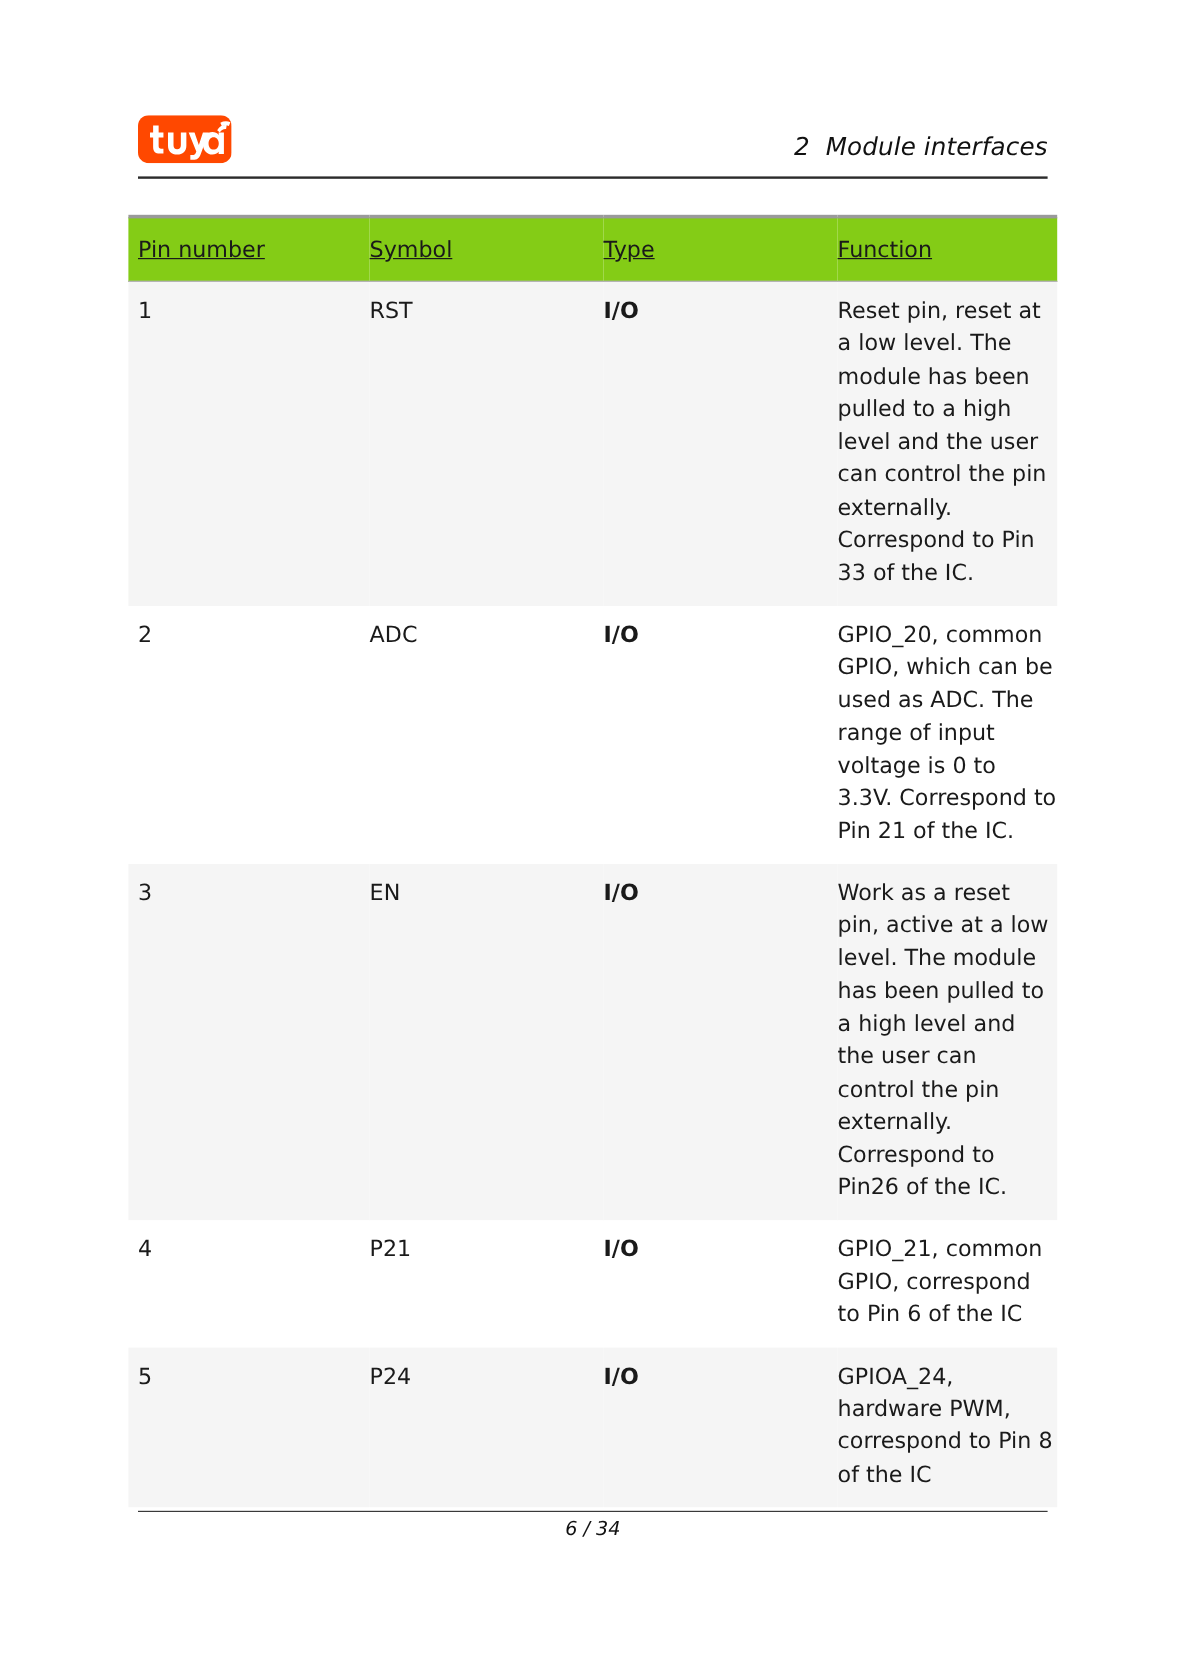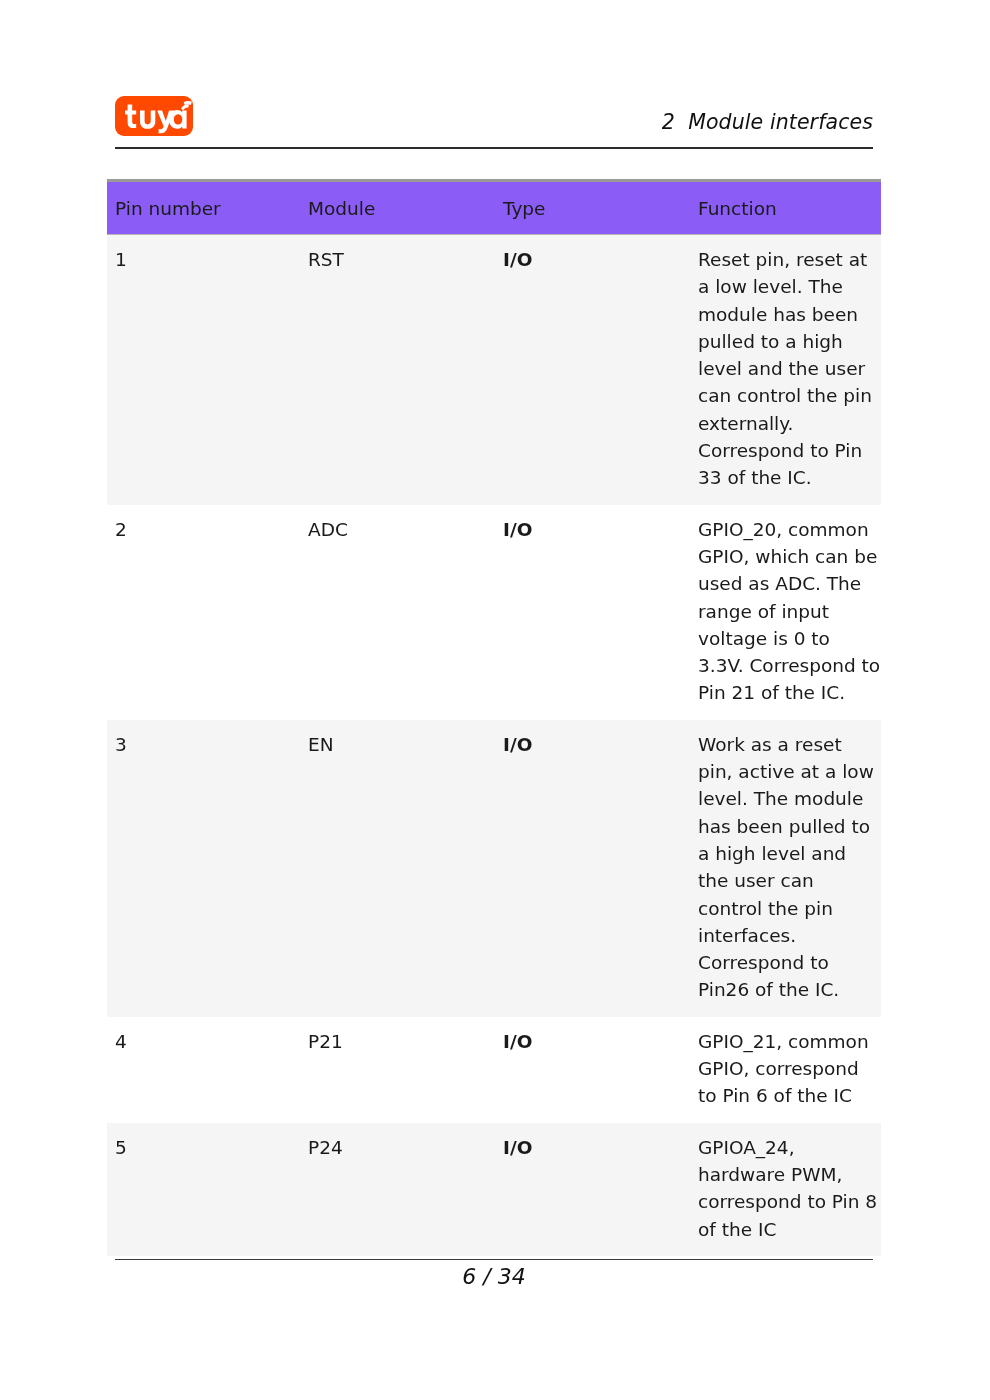--- a/index.html
+++ b/index.html
@@ -72,21 +72,22 @@
     width: 774px;
   }
 
   table.pin-table {
     border-collapse: collapse;
     width: 774px;
     table-layout: fixed;
   }
 
   table.pin-table thead tr.head-row {
-    background: #8b5cf6;
+    background: #84cc16;
+    text-decoration: underline;
   }
 
   table.pin-table thead th {
     text-align: left;
     font-weight: normal;
     font-size: 18.5px;
     color: #1a1a1a;
     padding: 16px 0 15px 0;
     vertical-align: top;
     border-top: 3px solid #9a9a9a;
@@ -124,21 +125,21 @@
     height: 1.3px;
     background: #3a3a3a;
   }
   .footer-text {
     position: absolute;
     left: 115px;
     top: 1264px;
     width: 758px;
     text-align: center;
     font-style: italic;
-    font-size: 22px;
+    font-size: 16px;
     color: #111111;
   }
 </style>
 </head>
 <body>
 
 <div class="page">
 
   <div class="page-header">
 
@@ -164,21 +165,21 @@
     <span class="header-title">2  Module interfaces</span>
   </div>
 
   <div class="header-rule"></div>
 
   <div class="table-wrap">
     <table class="pin-table">
       <thead>
         <tr class="head-row">
           <th class="col-pin">Pin number</th>
-          <th class="col-symbol">Module</th>
+          <th class="col-symbol">Symbol</th>
           <th class="col-type">Type</th>
           <th class="col-function">Function</th>
         </tr>
       </thead>
       <tbody>
 
         <tr class="row-shaded">
           <td class="col-pin">1</td>
           <td class="col-symbol cell-pad-symbol">RST</td>
           <td class="col-type cell-pad-type">I/O</td>
@@ -189,21 +190,21 @@
           <td class="col-pin">2</td>
           <td class="col-symbol cell-pad-symbol">ADC</td>
           <td class="col-type cell-pad-type">I/O</td>
           <td class="col-function cell-pad-function">GPIO_20, common GPIO, which can be used as ADC. The range of input voltage is 0 to 3.3V. Correspond to Pin 21 of the IC.</td>
         </tr>
 
         <tr class="row-shaded">
           <td class="col-pin">3</td>
           <td class="col-symbol cell-pad-symbol">EN</td>
           <td class="col-type cell-pad-type">I/O</td>
-          <td class="col-function cell-pad-function">Work as a reset pin, active at a low level. The module has been pulled to a high level and the user can control the pin interfaces. Correspond to Pin26 of the IC.</td>
+          <td class="col-function cell-pad-function">Work as a reset pin, active at a low level. The module has been pulled to a high level and the user can control the pin externally. Correspond to Pin26 of the IC.</td>
         </tr>
 
         <tr class="row-plain">
           <td class="col-pin">4</td>
           <td class="col-symbol cell-pad-symbol">P21</td>
           <td class="col-type cell-pad-type">I/O</td>
           <td class="col-function cell-pad-function">GPIO_21, common GPIO, correspond to Pin 6 of the IC</td>
         </tr>
 
         <tr class="row-shaded">

